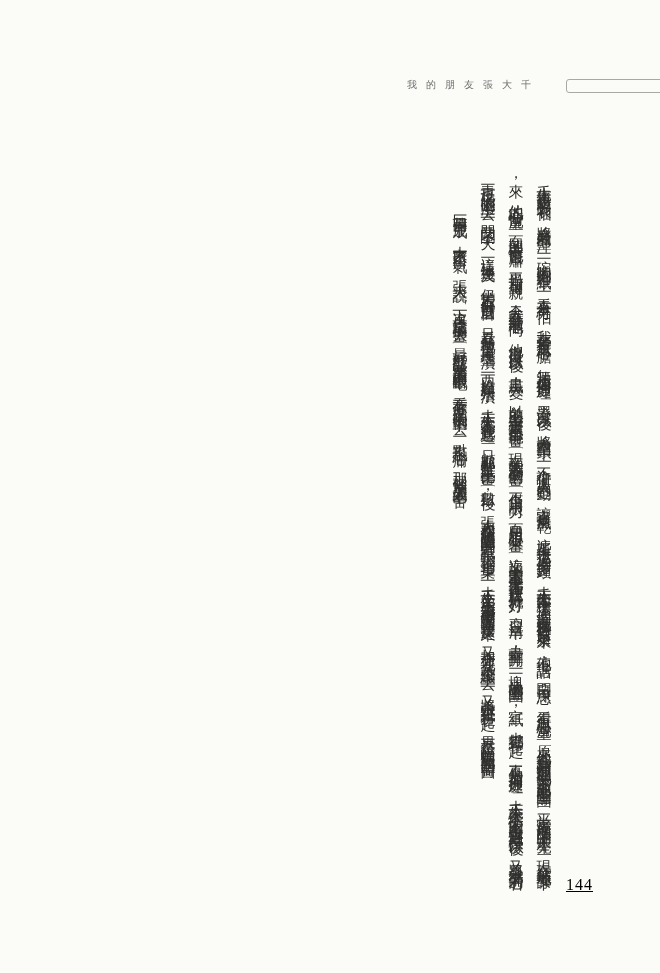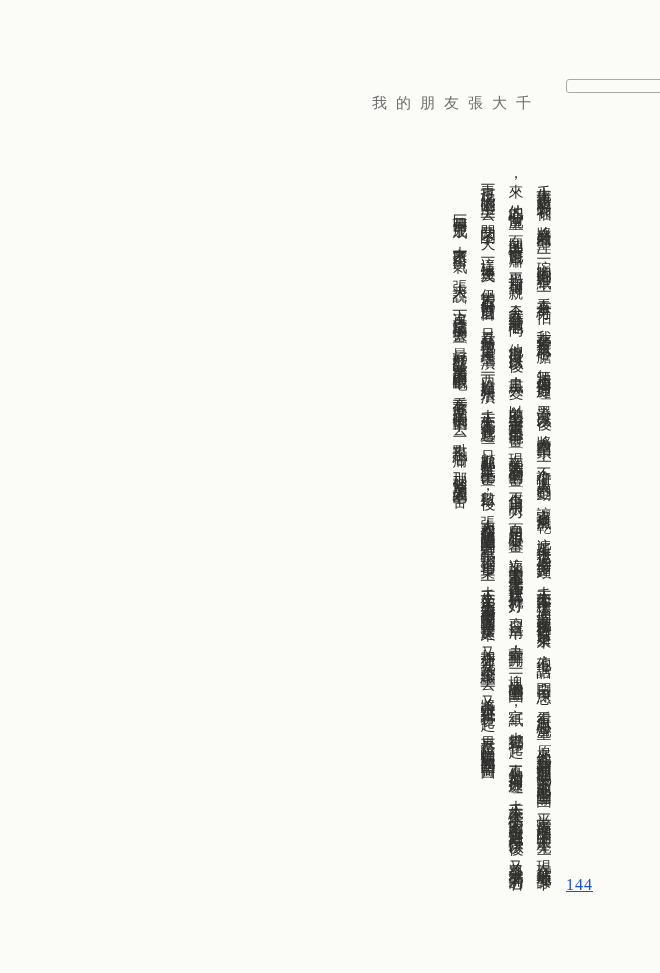--- a/index.html
+++ b/index.html
@@ -11,23 +11,23 @@
     height: 973px;
     position: relative;
     background: #fbfbf8;
     font-family: "Liberation Serif", "DejaVu Serif", serif;
     overflow: hidden;
   }
 
   
   .running-head {
     position: absolute;
-    top: 94px;
+    top: 78px;
     right: 120px;
-    font-size: 15px;
+    font-size: 10px;
     color: #6e6e6e;
     letter-spacing: 9px;
     white-space: nowrap;
   }
   .head-ornament {
     position: absolute;
     top: 79px;
     right: -4px;
     width: 96px;
     height: 12px;
@@ -57,21 +57,21 @@
   .text-body p.indent {
     text-indent: 2em;
   }
 
   
   .page-number {
     position: absolute;
     top: 876px;
     left: 566px;
     font-size: 16px;
-    color: #1d4ed8;
+    color: #000000;
     letter-spacing: 1px;
     text-decoration: underline;
   }
 </style>
 </head>
 <body>
 
 <div class="running-head">我的朋友張大千</div>
 
 <div class="head-ornament"></div>

